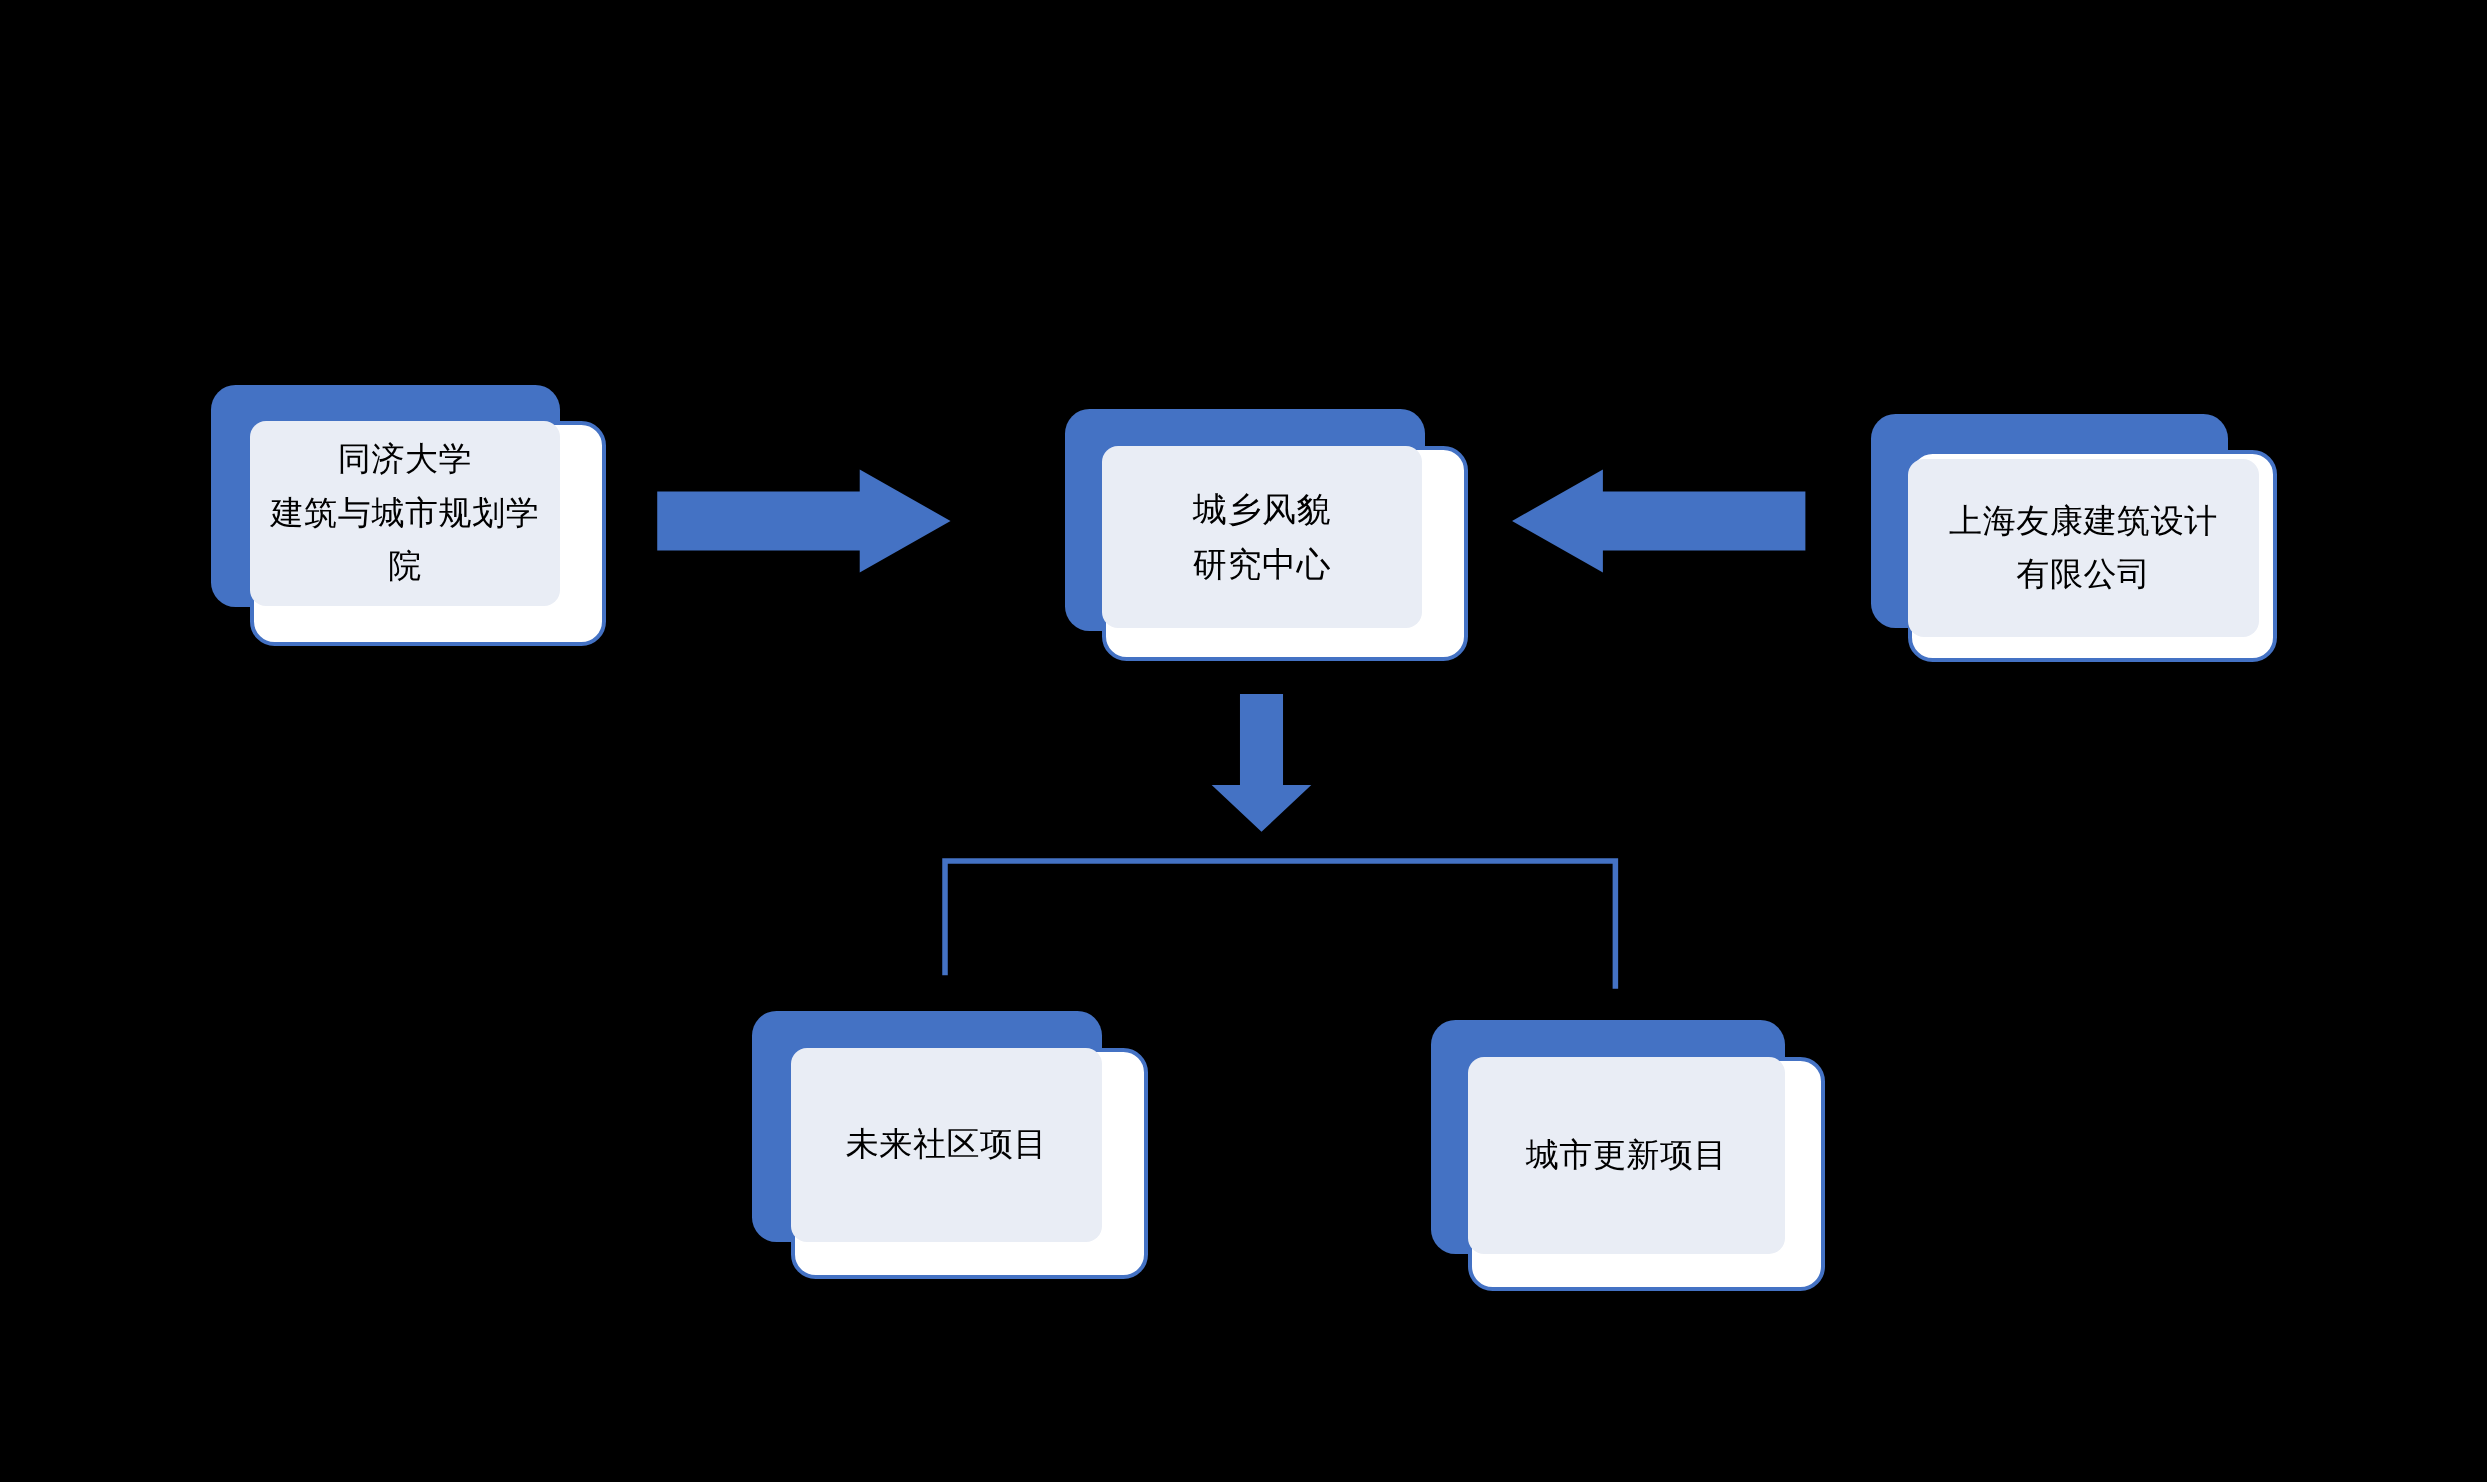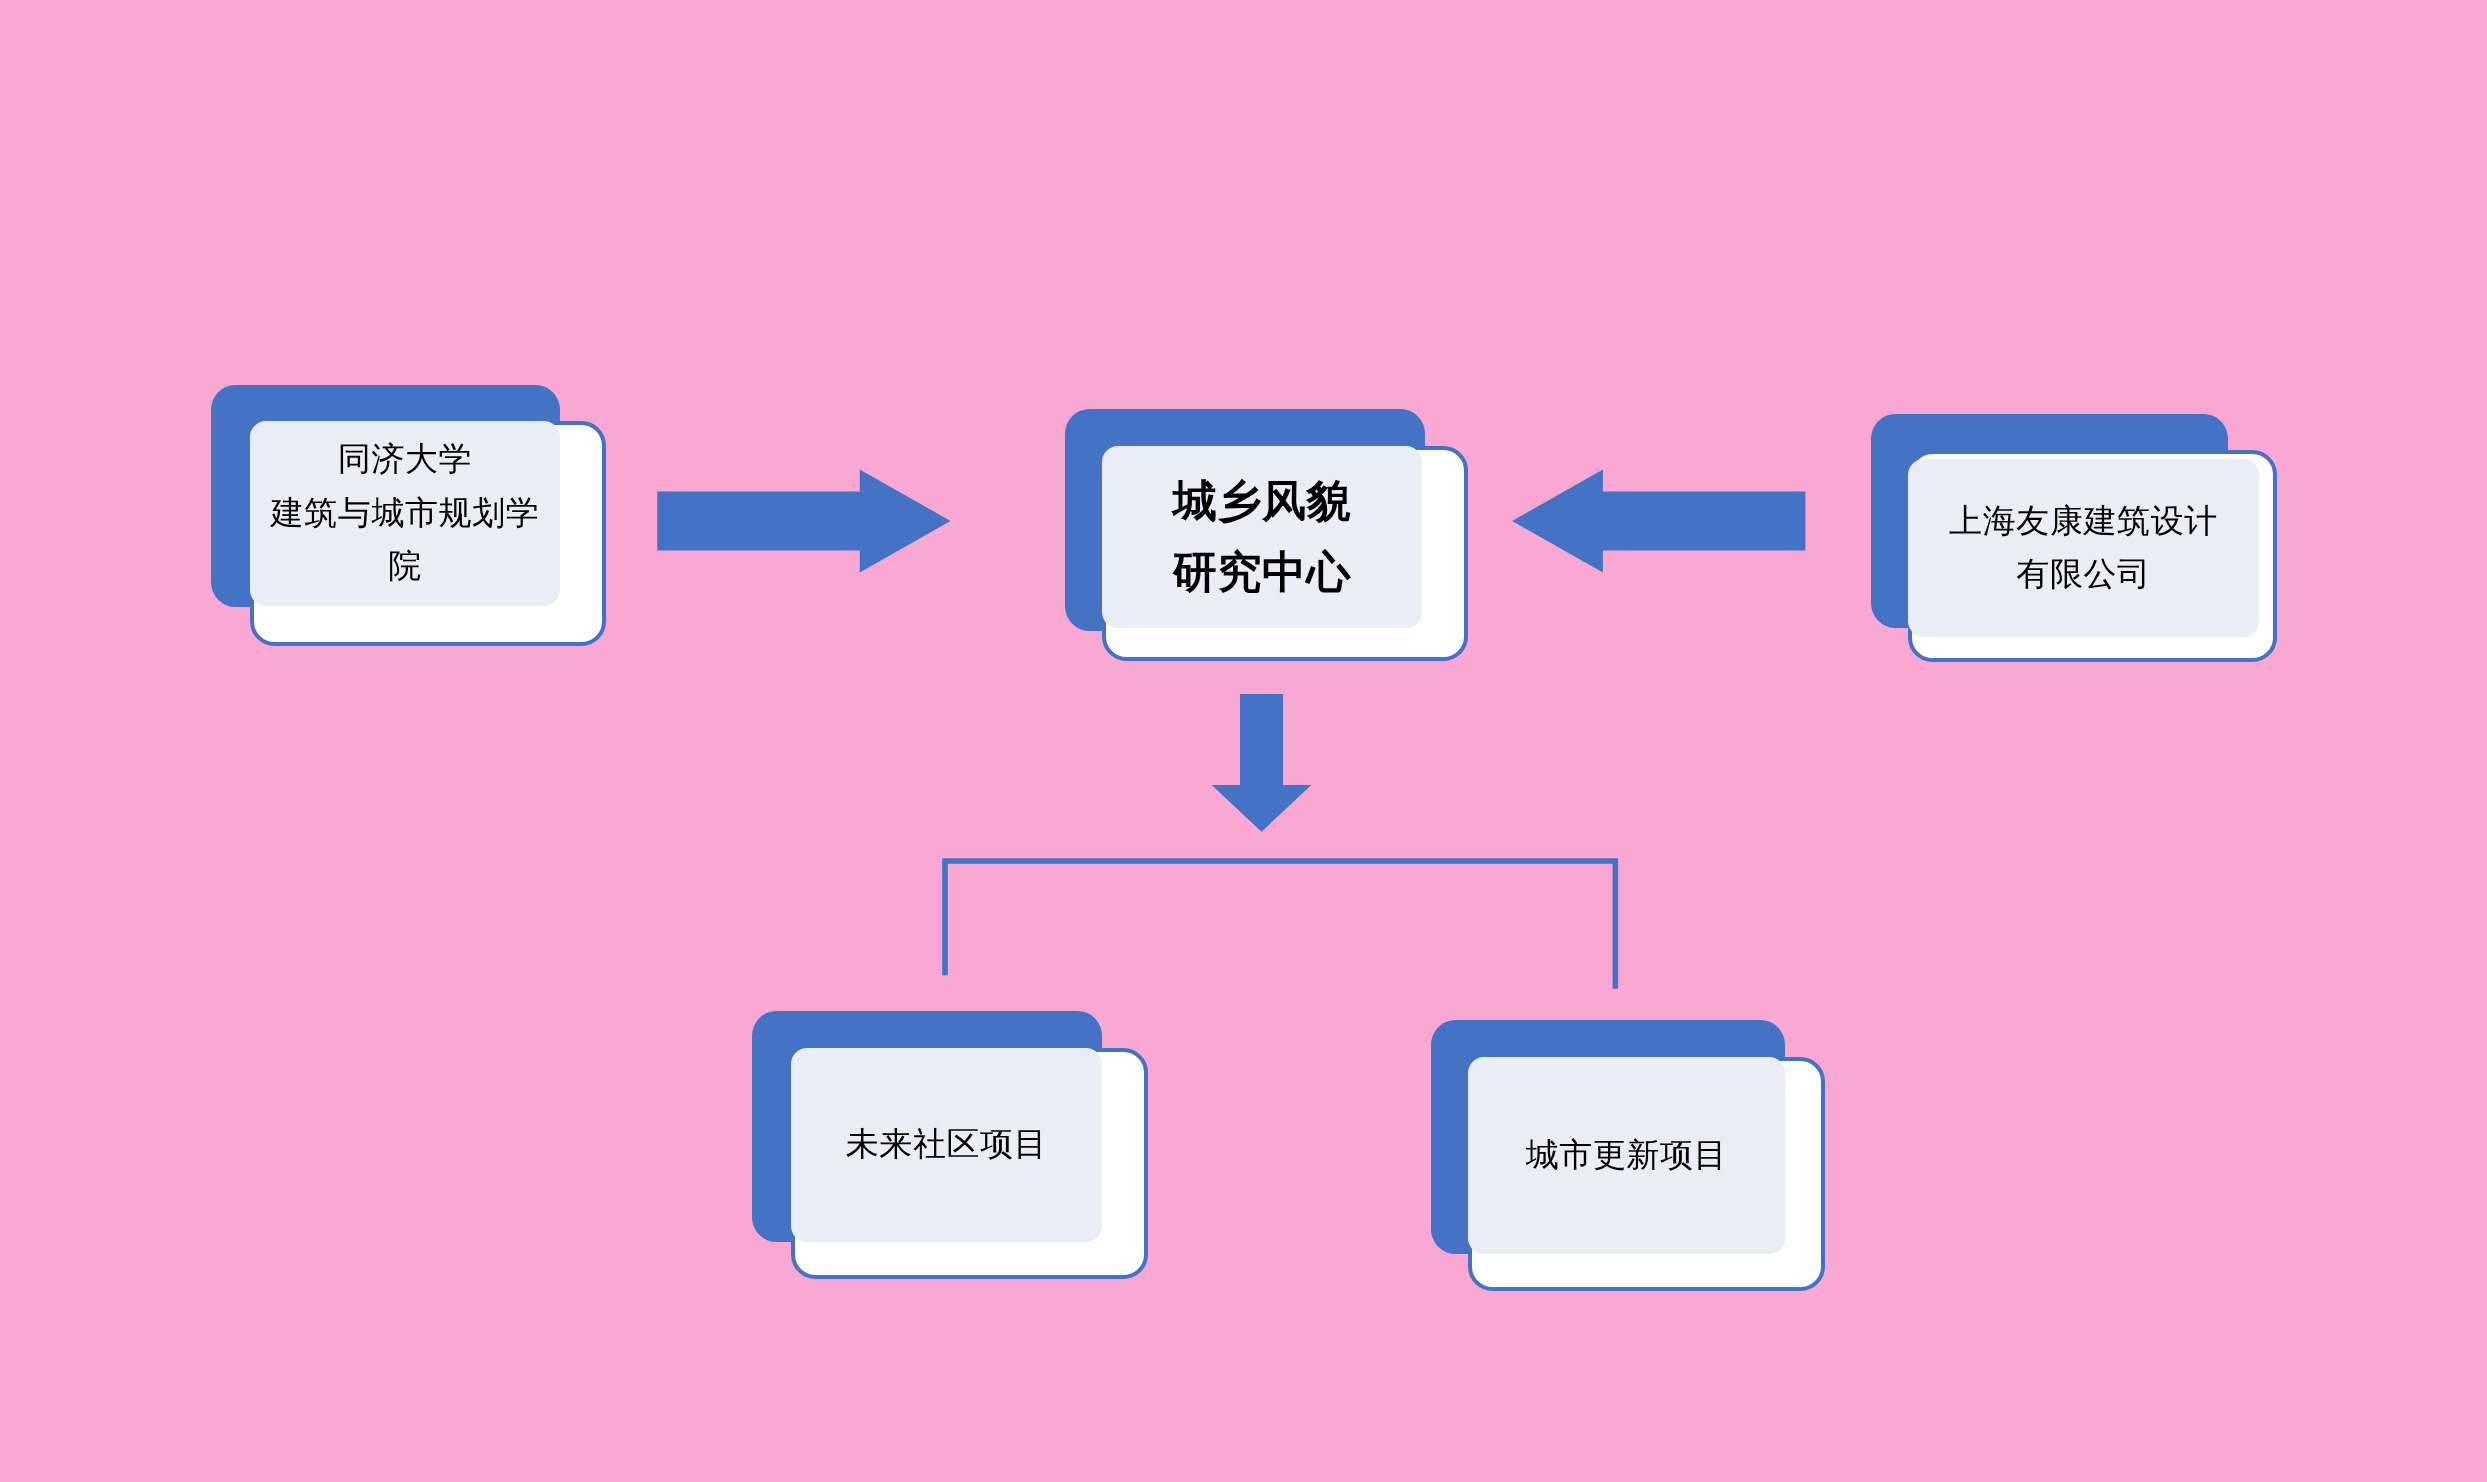--- a/index.html
+++ b/index.html
@@ -11,21 +11,21 @@
   body {
     width: 2487px;
     height: 1483px;
     font-family: "Liberation Sans", "DejaVu Sans", sans-serif;
     overflow: hidden;
   }
   #canvas {
     position: relative;
     width: 2487px;
     height: 1483px;
-    background: #f9a8d4;
+    background: #000000;
   }
 
   
   .node {
     position: absolute;
   }
   
   .node-shadow {
     position: absolute;
     background: #4472C4;
@@ -86,21 +86,21 @@
   <div class="arrow" style="left:657px; top:467px; width:295px; height:108px;">
     <svg width="295" height="108" viewBox="0 0 480 176" xmlns="http://www.w3.org/2000/svg">
       <polygon points="0,40 330,40 330,4 478,88 330,172 330,136 0,136" fill="#4472C4"></polygon>
     </svg>
   </div>
 
   <div class="node" style="left:1065px; top:409px; width:406px; height:259px;">
     <div class="node-shadow" style="left: 0px; top: 0px; width: 360px; height: 222px; background: rgb(68, 114, 196);"></div>
     <div class="node-card" style="left: 37px; top: 37px; width: 366px; height: 215px; border-color: rgb(68, 114, 196); background: rgb(255, 255, 255);"></div>
     <div class="node-plate" style="left: 37px; top: 37px; width: 320px; height: 182px; background: rgb(233, 237, 245);">
-      <span class="node-label" style="font-size: 44px; width: 295px; color: rgb(0, 0, 0); font-weight: bold;">城乡风貌
+      <span class="node-label" style="font-size: 34px; width: 295px; color: rgb(0, 0, 0);">城乡风貌
 研究中心</span>
     </div>
   </div>
 
   <div class="arrow" style="left:1509px; top:467px; width:297px; height:108px;">
     <svg width="297" height="108" viewBox="0 0 482 176" xmlns="http://www.w3.org/2000/svg">
       <polygon points="482,40 152,40 152,4 4,88 152,172 152,136 482,136" fill="#4472C4"></polygon>
     </svg>
   </div>
 

